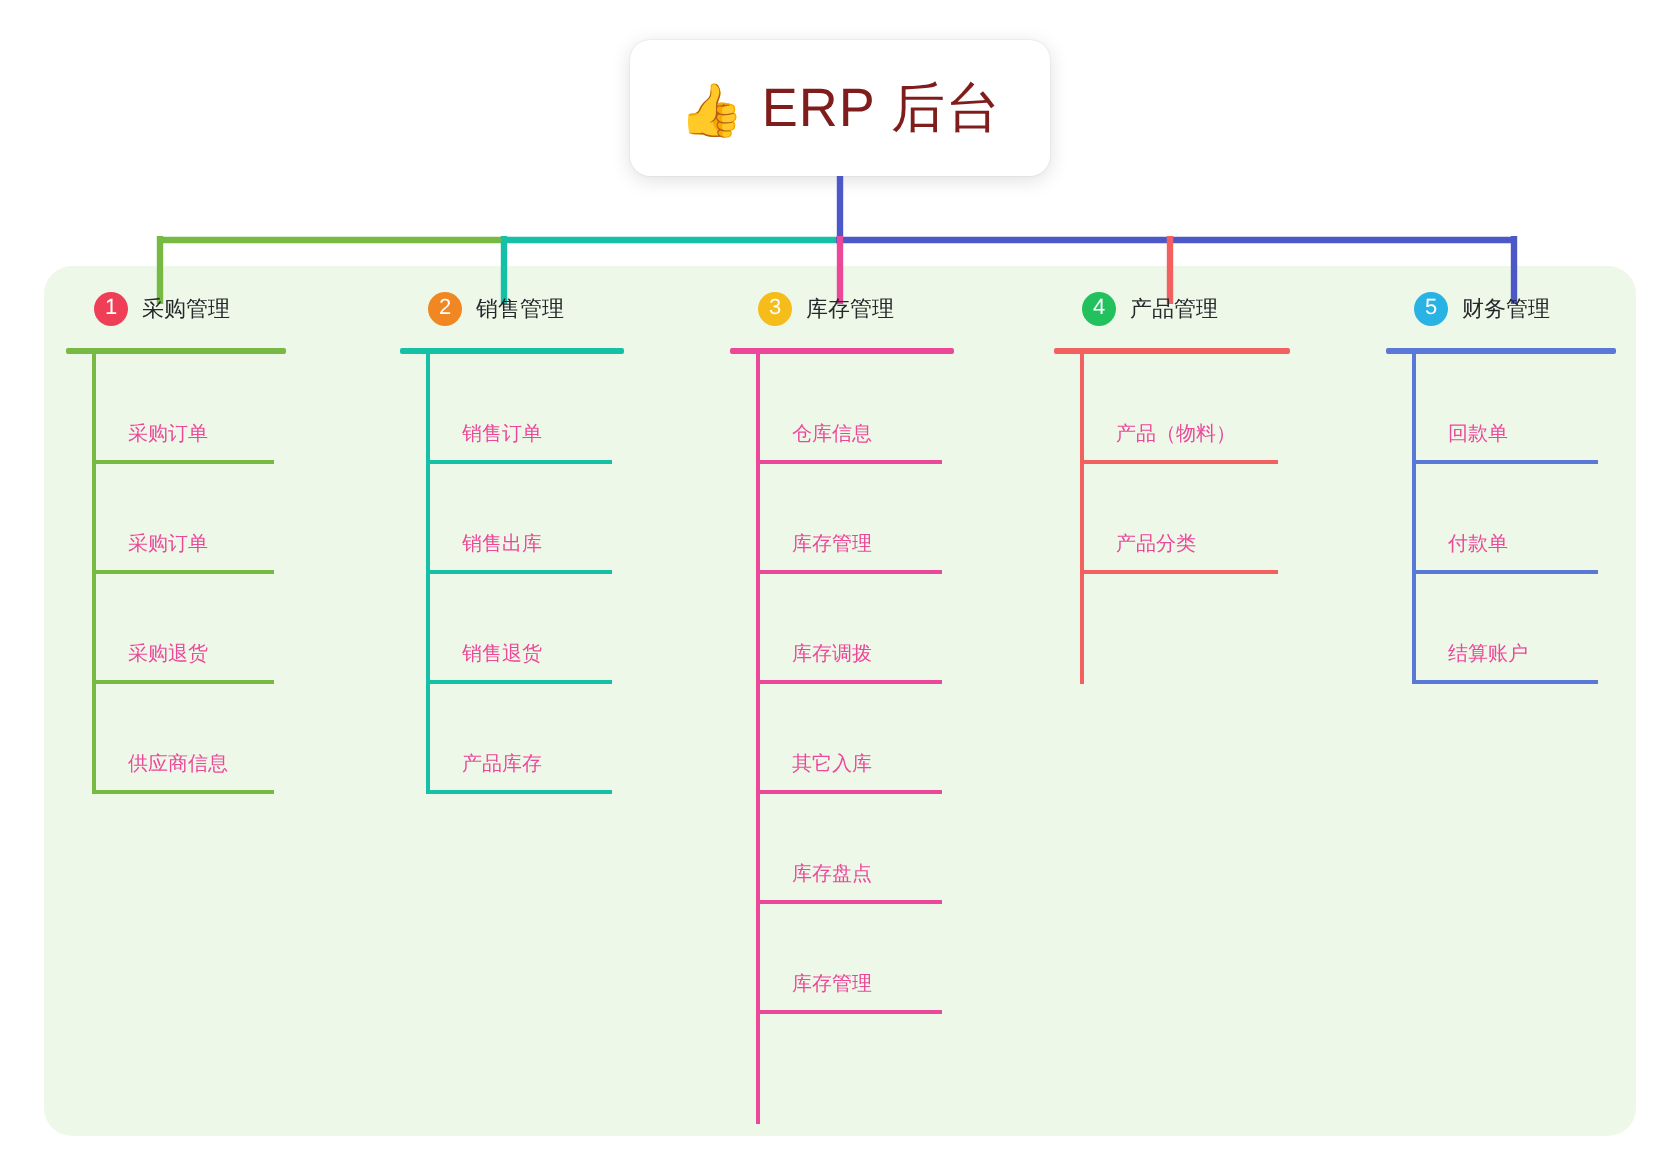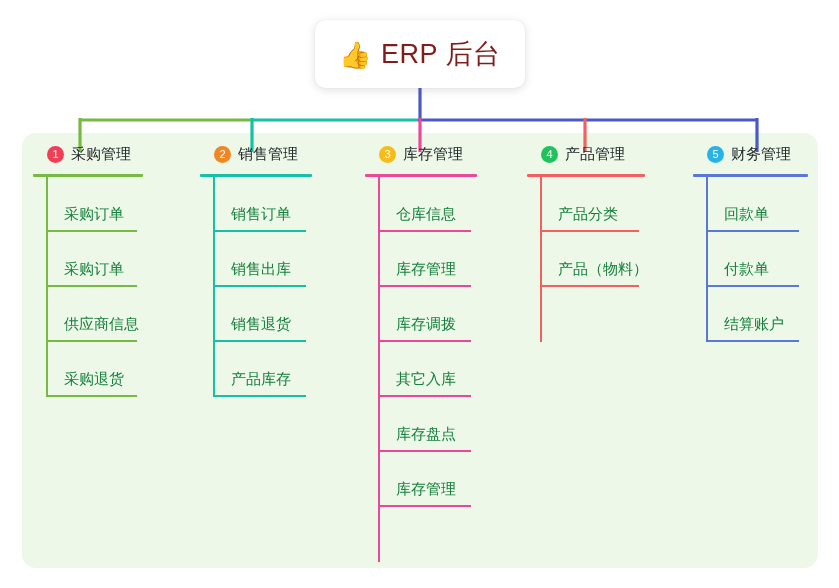--- a/index.html
+++ b/index.html
@@ -87,21 +87,21 @@
     height: 17px;
     border-radius: 50%;
     color: #ffffff;
     font-size: 11px;
     line-height: 17px;
     text-align: center;
     font-weight: normal;
     flex: none;
   }
   .head-label {
-    font-size: 15px;
+    font-size: 11px;
     color: #25282b;
     white-space: nowrap;
   }
   .head-rule {
     height: 3px;
     border-radius: 1px;
     margin-top: 6px;
   }
 
   .items {
@@ -117,22 +117,22 @@
   }
   .item {
     position: relative;
     height: 55px;
     box-sizing: border-box;
   }
   .item-label {
     position: absolute;
     left: 17px;
     bottom: 8px;
-    font-size: 15px;
-    color: #15803d;
+    font-size: 10px;
+    color: #ec4899;
     white-space: nowrap;
   }
   .item-rule {
     position: absolute;
     left: 0;
     bottom: 0;
     height: 1.6px;
   }
 </style>
 </head>
@@ -173,25 +173,25 @@
           <div class="spine" style="background: rgb(118, 185, 67); height: 220px;"></div>
           <div class="item">
             <span class="item-label">采购订单</span>
             <div class="item-rule" style="background: rgb(118, 185, 67); width: 90px;"></div>
           </div>
           <div class="item">
             <span class="item-label">采购订单</span>
             <div class="item-rule" style="background: rgb(118, 185, 67); width: 90px;"></div>
           </div>
           <div class="item">
+            <span class="item-label">采购退货</span>
+            <div class="item-rule" style="background: rgb(118, 185, 67); width: 90px;"></div>
+          </div>
+          <div class="item">
             <span class="item-label">供应商信息</span>
-            <div class="item-rule" style="background: rgb(118, 185, 67); width: 90px;"></div>
-          </div>
-          <div class="item">
-            <span class="item-label">采购退货</span>
             <div class="item-rule" style="background: rgb(118, 185, 67); width: 90px;"></div>
           </div>
         </div>
       </div>
       <div class="col" style="left: 200px; width: 150px;">
         <div class="col-head">
           <span class="badge" style="background: rgb(240, 135, 34);">2</span>
           <span class="head-label">销售管理</span>
         </div>
         <div class="head-rule" style="background: rgb(22, 192, 167); width: 112px;"></div>
@@ -251,27 +251,27 @@
       </div>
       <div class="col" style="left: 527px; width: 160px;">
         <div class="col-head">
           <span class="badge" style="background: rgb(34, 193, 94);">4</span>
           <span class="head-label">产品管理</span>
         </div>
         <div class="head-rule" style="background: rgb(242, 96, 95); width: 118px;"></div>
         <div class="items">
           <div class="spine" style="background: rgb(242, 96, 95); height: 165px;"></div>
           <div class="item">
+            <span class="item-label">产品（物料）</span>
+            <div class="item-rule" style="background: rgb(242, 96, 95); width: 98px;"></div>
+          </div>
+          <div class="item">
             <span class="item-label">产品分类</span>
             <div class="item-rule" style="background: rgb(242, 96, 95); width: 98px;"></div>
           </div>
-          <div class="item">
-            <span class="item-label">产品（物料）</span>
-            <div class="item-rule" style="background: rgb(242, 96, 95); width: 98px;"></div>
-          </div>
         </div>
       </div>
       <div class="col" style="left: 693px; width: 150px;">
         <div class="col-head">
           <span class="badge" style="background: rgb(41, 178, 228);">5</span>
           <span class="head-label">财务管理</span>
         </div>
         <div class="head-rule" style="background: rgb(90, 121, 214); width: 115px;"></div>
         <div class="items">
           <div class="spine" style="background: rgb(90, 121, 214); height: 165px;"></div>

